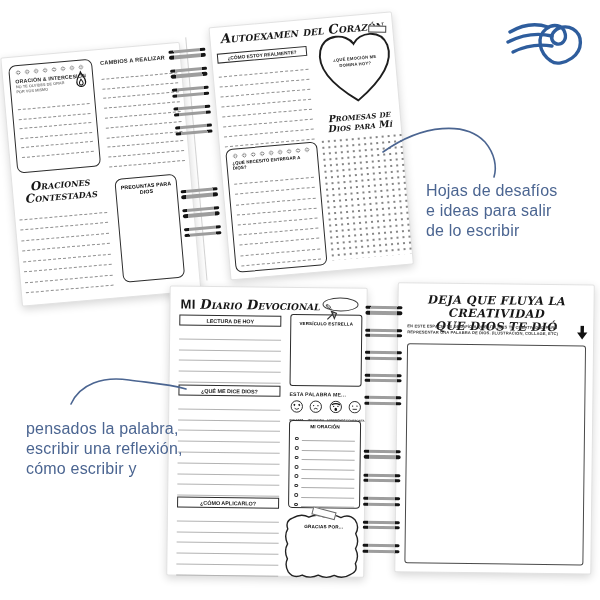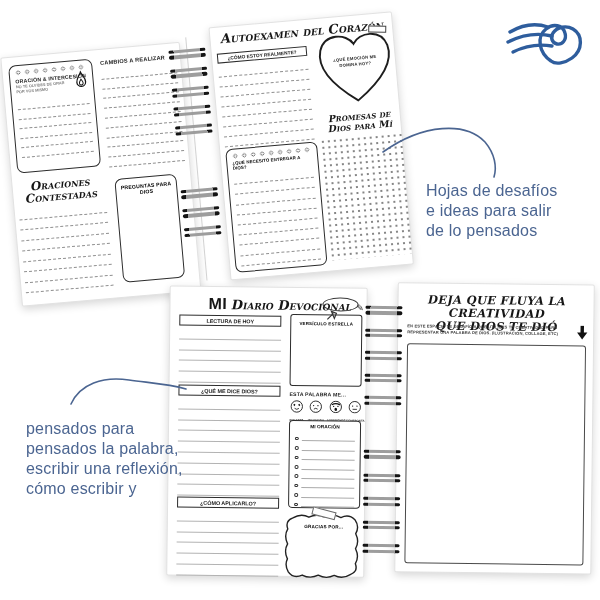--- a/index.html
+++ b/index.html
@@ -65,21 +65,21 @@
   #promesas-dots { left:100px; top:120px; width:84px; height:122px; }
 
   
   #spread2 { left:168px; top:280px; width:426px; height:300px; transform:rotate(.7deg); }
   #s2-left  { left:0; top:8px; width:198px; height:290px; }
   #s2-right { left:228px; top:2px; width:197px; height:290px; }
   #s2-coils-top { left:196px; top:26px; --cg:14px; }
   #s2-coils-bot { left:196px; top:170px; --cg:15px; }
 
   #s2l-title { left:10px; top:8px; white-space:nowrap; }
-  #s2l-title .pre { font-size:16px; font-weight:bold; color:#161616; letter-spacing:.5px;margin-left:28px; }
+  #s2l-title .pre { font-size:13px; font-weight:bold; color:#161616; letter-spacing:.5px; }
   #s2l-title .scr { font-size:13px; }
   #pencil { font-size:9px; color:#222; }
   #date-oval { position:absolute; left:152px; top:9px; width:36px; height:14px;
         border:1.2px solid #3a3a3a; border-radius:50%; }
   .s2hdr { width:102px; font-size:5.4px; padding:1.5px 0; }
   #lectura-hdr { left:9px; top:28px; }
   #lectura-lines { left:9px; top:42px; width:102px; --lh:10.8px; }
   #dice-hdr { left:9px; top:98px; }
   #dice-lines { left:9px; top:112px; width:102px; --lh:10.8px; }
   #aplicarlo-hdr { left:9px; top:210px; }
@@ -443,24 +443,23 @@
     <svg id="down-arrow" width="12" height="15" viewBox="0 0 14 17">
       <path d="M5 0 h4 v8 h4 l-6 8 -6 -8 h4 z" fill="#111"></path>
     </svg>
     <div class="abs" id="bigbox"></div>
   </div>
 </div>
 
 <div class="callout" id="callout-right">
   <span>Hojas de desafíos</span>
   <span>e ideas para salir</span>
-  <span>de lo pensados</span>
+  <span>de lo escribir</span>
 </div>
 <div class="callout" id="callout-left">
-  <span>pensados para</span>
   <span>pensados la palabra,</span>
   <span>escribir una reflexión,</span>
   <span>cómo escribir y</span>
 </div>
 
 <svg id="curves" width="600" height="600" viewBox="0 0 600 600">
   <path d="M383 152 C424 123 466 122 485 142 C495 154 497 167 494 177" fill="none" stroke="#4b6591" stroke-width="1.6" stroke-linecap="round"></path>
   <path d="M71 404 C80 384 103 376 129 380 C151 383 169 384 186 389" fill="none" stroke="#4b6591" stroke-width="1.6" stroke-linecap="round"></path>
 </svg>
 

